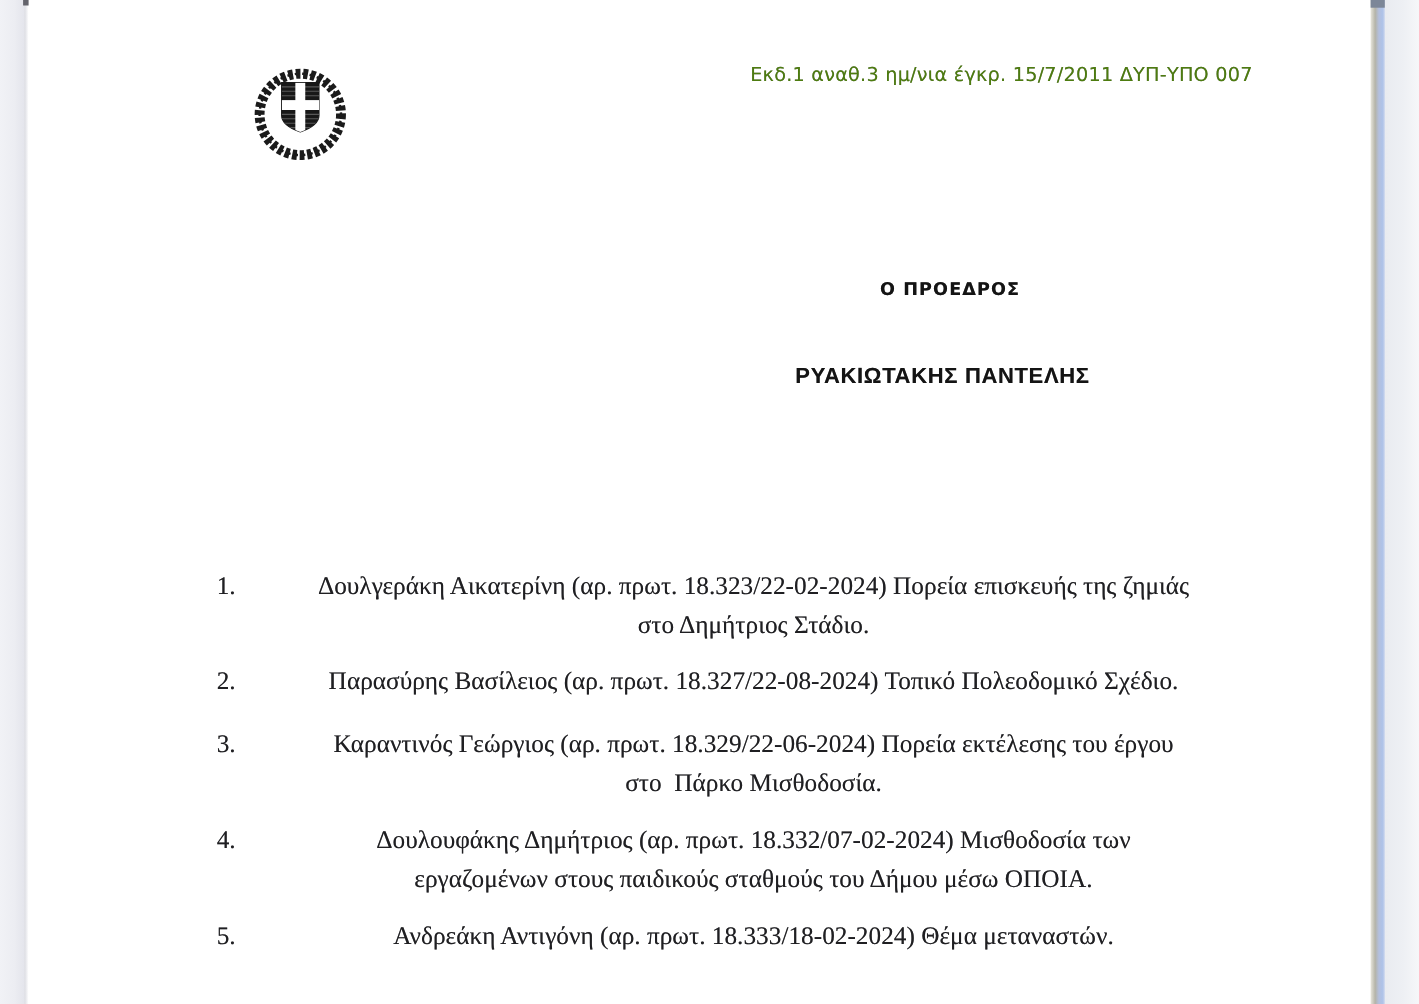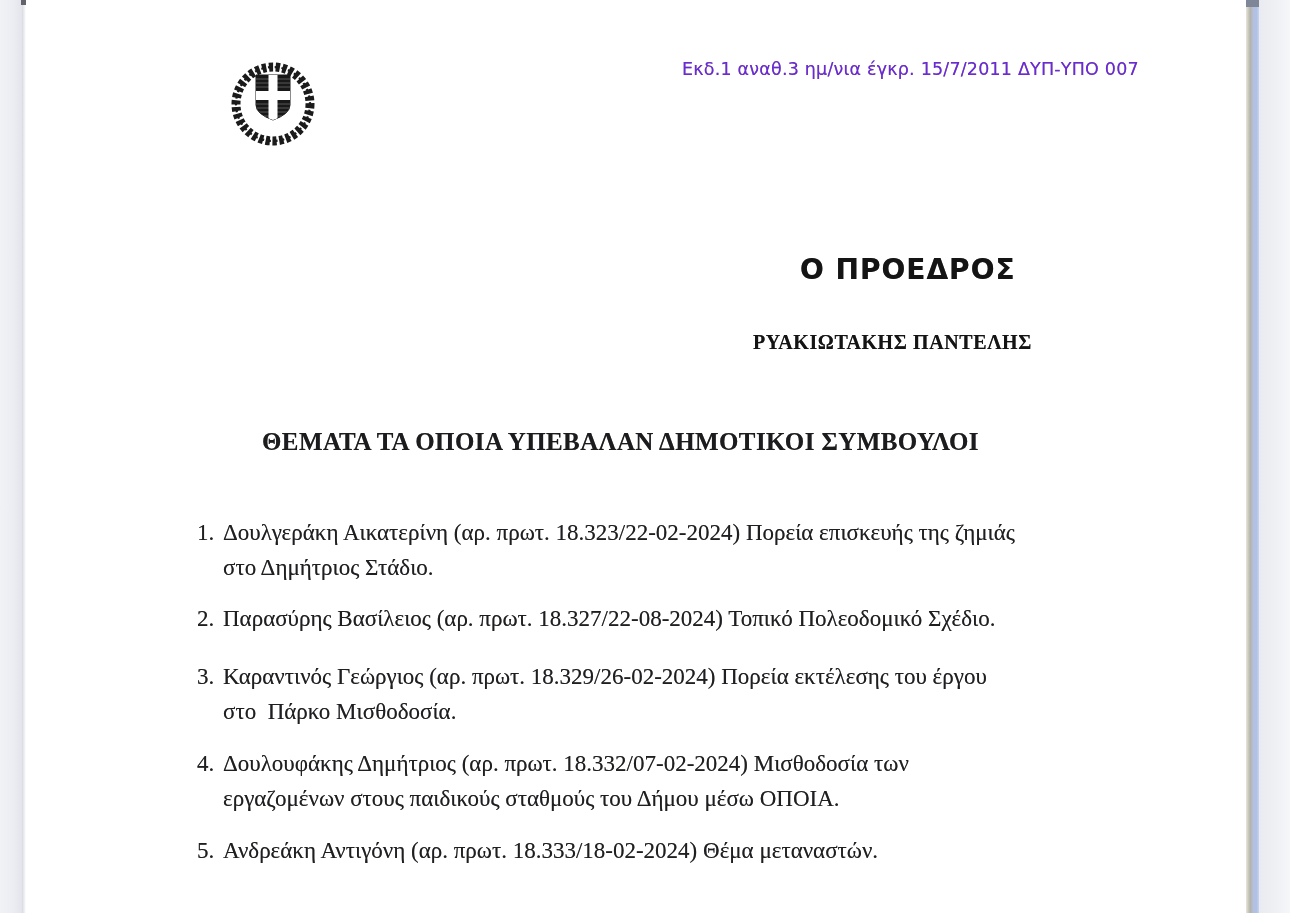--- a/index.html
+++ b/index.html
@@ -41,53 +41,53 @@
   }
   .right-bg {
     position: absolute; left: 1259px; top: 0; width: 31px; height: 913px;
     background: linear-gradient(to right, #e9ebf0 0%, #eef0f4 55%, #f6f7f9 100%);
   }
 
   
   .ref-header {
     position: absolute; left: 682px; top: 59px;
     font-family: "DejaVu Sans", sans-serif;
-    font-size: 17.5px; color: #6d28d9; letter-spacing: 0.2px;
+    font-size: 17.5px; color: #4d7c0f; letter-spacing: 0.2px;
     text-shadow: 0 0 0.5px rgba(46,46,49,0.55);
   }
   .emblem { position: absolute; left: 227px; top: 58px; }
 
   .president-title {
     position: absolute; left: 800px; top: 253px;
     font-family: "DejaVu Sans", sans-serif; font-weight: bold;
-    font-size: 28px; color: #141414; letter-spacing: 1px;
+    font-size: 16px; color: #141414; letter-spacing: 1px;
     text-shadow: 0 0 0.5px rgba(20,20,20,0.6);
   }
   .president-name {
-    position: absolute; left: 753px; top: 331px;
-    font-family: Liberation Serif, serif; font-weight: bold;
+    position: absolute; left: 723px; top: 331px;
+    font-family: Liberation Sans, sans-serif; font-weight: bold;
     font-size: 20px; color: #141414; letter-spacing: 0.6px;
     text-shadow: 0 0 0.5px rgba(20,20,20,0.6);
   }
   .section-heading {
     position: absolute; left: 262px; top: 428px;
     font-family: "Liberation Serif", serif; font-weight: bold;
     font-size: 25px; color: #1c1c1e; letter-spacing: 0.4px;
     text-shadow: 0 0 0.5px rgba(28,28,30,0.6);
   }
 
   .topic-item {
     position: absolute; left: 197px; width: 950px;
     display: flex; align-items: flex-start;
     font-family: "Liberation Serif", serif;
     font-size: 23px; line-height: 35px; color: #1f1f22;
     text-shadow: 0 0 0.5px rgba(31,31,34,0.55);
   }
   .topic-item .num { flex: 0 0 26px; }
-  .topic-item .txt { flex: 1; }
+  .topic-item .txt { flex: 1; text-align: center; }
   .topic-item .ln { display: block; white-space: pre-wrap; }
   .it1 { top: 515px; }
   .it2 { top: 601px; }
   .it3 { top: 659px; }
   .it4 { top: 746px; }
   .it5 { top: 833px; }
 </style>
 </head>
 <body>
 
@@ -120,41 +120,40 @@
         <path d="M29 21 H63 M29 25 H63 M29 29 H63 M29 46 H63 M29 50 H63 M29 54 H63 M29 58 H63"></path>
       </g>
       <rect x="41.5" y="17" width="9" height="46" fill="#ffffff"></rect>
       <rect x="29" y="33" width="34" height="9" fill="#ffffff"></rect>
     </g>
   </svg>
 
   <div class="president-title">Ο ΠΡΟΕΔΡΟΣ</div>
   <div class="president-name">ΡΥΑΚΙΩΤΑΚΗΣ ΠΑΝΤΕΛΗΣ</div>
 
-  <div class="section-heading">ΘΕΜΑΤΑ ΤΑ ΟΠΟΙΑ ΥΠΕΒΑΛΑΝ ΔΗΜΟΤΙΚΟΙ ΣΥΜΒΟΥΛΟΙ</div>
 
   <div class="topic-item it1">
     <span class="num">1.</span>
     <span class="txt">
       <span class="ln">Δουλγεράκη Αικατερίνη (αρ. πρωτ. 18.323/22-02-2024) Πορεία επισκευής της ζημιάς</span>
         <span class="ln">στο Δημήτριος Στάδιο.</span>
     </span>
   </div>
 
   <div class="topic-item it2">
     <span class="num">2.</span>
     <span class="txt">
       <span class="ln">Παρασύρης Βασίλειος (αρ. πρωτ. 18.327/22-08-2024) Τοπικό Πολεοδομικό Σχέδιο.</span>
     </span>
   </div>
 
   <div class="topic-item it3">
     <span class="num">3.</span>
     <span class="txt">
-      <span class="ln">Καραντινός Γεώργιος (αρ. πρωτ. 18.329/26-02-2024) Πορεία εκτέλεσης του έργου</span>
+      <span class="ln">Καραντινός Γεώργιος (αρ. πρωτ. 18.329/22-06-2024) Πορεία εκτέλεσης του έργου</span>
         <span class="ln">στο  Πάρκο Μισθοδοσία.</span>
     </span>
   </div>
 
   <div class="topic-item it4">
     <span class="num">4.</span>
     <span class="txt">
       <span class="ln">Δουλουφάκης Δημήτριος (αρ. πρωτ. 18.332/07-02-2024) Μισθοδοσία των</span>
         <span class="ln">εργαζομένων στους παιδικούς σταθμούς του Δήμου μέσω ΟΠΟΙΑ.</span>
     </span>

